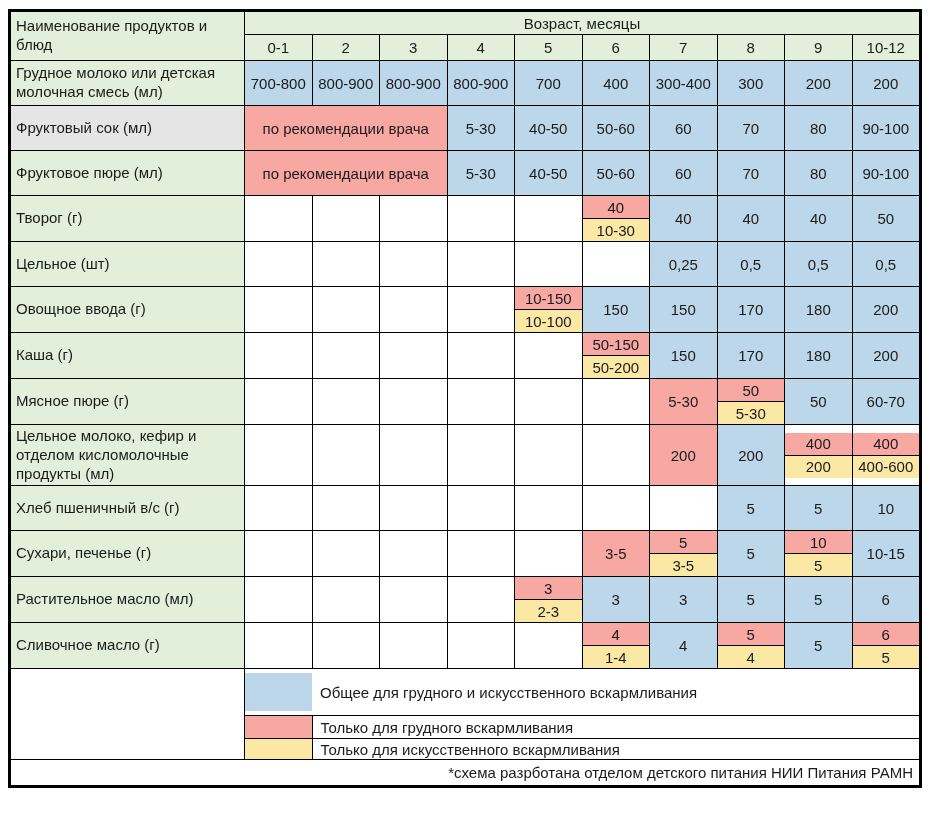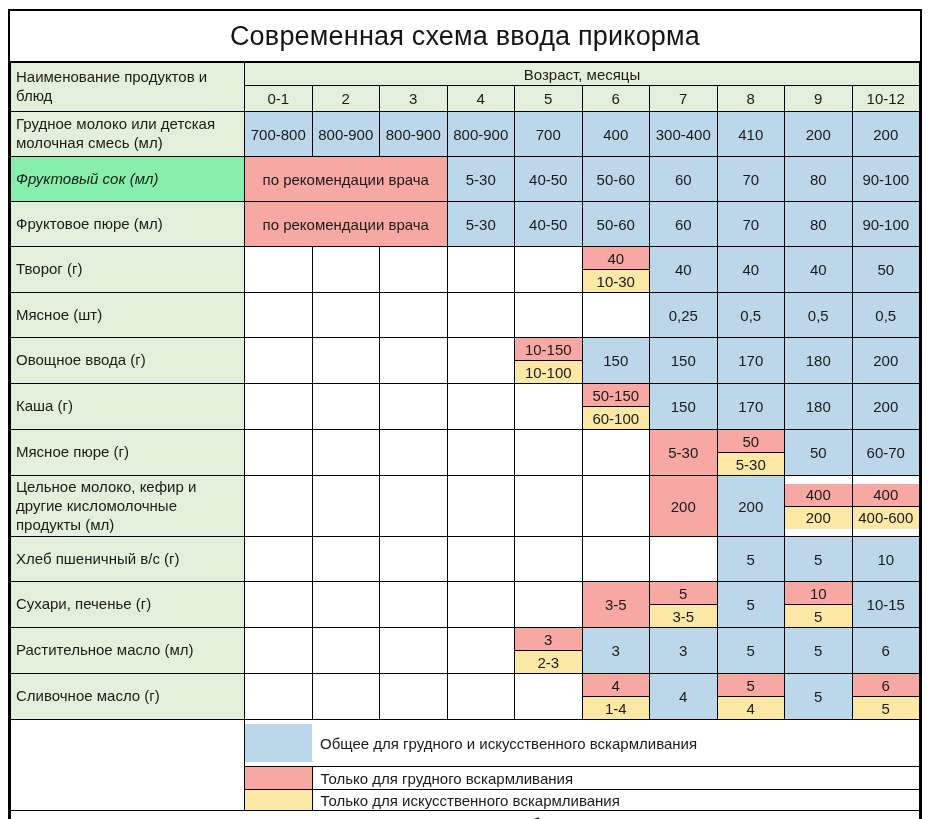--- a/index.html
+++ b/index.html
@@ -35,21 +35,20 @@
   td.lg-text { text-align:left; padding-left:8px; font-size:15px; }
   td.no-vert-l { border-left-style:hidden; }
   .sw-inset { height:38px; width:100%; }
   tr.footnote-row { height:26px; }
   td.footnote { text-align:right; padding-right:6px; font-size:15px; }
 </style>
 </head>
 <body>
 
 <div class="sheet">
-  <div class="title-bar">Современная схема ввода прикорма</div>
   <table>
     <colgroup>
       <col style="width:234px">
       <col>
         <col>
         <col>
         <col>
         <col>
         <col>
         <col>
@@ -78,26 +77,26 @@
     <tbody class="data" id="body-rows">
         <tr>
           <td class="lbl" style="background: rgb(226, 239, 218);">Грудное молоко или детская молочная смесь (мл)</td>
           <td style="background: rgb(188, 214, 234);">700-800</td>
           <td style="background: rgb(188, 214, 234);">800-900</td>
           <td style="background: rgb(188, 214, 234);">800-900</td>
           <td style="background: rgb(188, 214, 234);">800-900</td>
           <td style="background: rgb(188, 214, 234); text-align: center;">700</td>
           <td style="background: rgb(188, 214, 234);">400</td>
           <td style="background: rgb(188, 214, 234);">300-400</td>
-          <td style="background: rgb(188, 214, 234);">410</td>
-          <td style="background: rgb(188, 214, 234);">200</td>
-          <td style="background: rgb(188, 214, 234);">200</td>
-        </tr>
-        <tr>
-          <td class="lbl" style="background: #86efac; font-style: italic;">Фруктовый сок (мл)</td>
+          <td style="background: rgb(188, 214, 234);">300</td>
+          <td style="background: rgb(188, 214, 234);">200</td>
+          <td style="background: rgb(188, 214, 234);">200</td>
+        </tr>
+        <tr>
+          <td class="lbl" style="background: #e5e5e5;">Фруктовый сок (мл)</td>
           <td colspan="3" style="background: rgb(248, 168, 162);">по рекомендации врача</td>
           <td style="background: rgb(188, 214, 234);">5-30</td>
           <td style="background: rgb(188, 214, 234);">40-50</td>
           <td style="background: rgb(188, 214, 234);">50-60</td>
           <td style="background: rgb(188, 214, 234);">60</td>
           <td style="background: rgb(188, 214, 234);">70</td>
           <td style="background: rgb(188, 214, 234);">80</td>
           <td style="background: rgb(188, 214, 234);">90-100</td>
         </tr>
         <tr>
@@ -123,21 +122,21 @@
               <div style="background: rgb(248, 168, 162);">40</div>
               <div style="background: rgb(250, 232, 164);">10-30</div>
             </div>
           </td>
           <td style="background: rgb(188, 214, 234);">40</td>
           <td style="background: rgb(188, 214, 234);">40</td>
           <td style="background: rgb(188, 214, 234);">40</td>
           <td style="background: rgb(188, 214, 234);">50</td>
         </tr>
         <tr>
-          <td class="lbl" style="background: rgb(226, 239, 218);">Мясное (шт)</td>
+          <td class="lbl" style="background: rgb(226, 239, 218);">Цельное (шт)</td>
           <td></td>
           <td></td>
           <td></td>
           <td></td>
           <td></td>
           <td></td>
           <td style="background: rgb(188, 214, 234);">0,25</td>
           <td style="background: rgb(188, 214, 234);">0,5</td>
           <td style="background: rgb(188, 214, 234);">0,5</td>
           <td style="background: rgb(188, 214, 234);">0,5</td>
@@ -163,21 +162,21 @@
         <tr>
           <td class="lbl" style="background: rgb(226, 239, 218);">Каша (г)</td>
           <td></td>
           <td></td>
           <td></td>
           <td></td>
           <td></td>
           <td>
             <div class="split">
               <div style="background: rgb(248, 168, 162);">50-150</div>
-              <div style="background: rgb(250, 232, 164);">60-100</div>
+              <div style="background: rgb(250, 232, 164);">50-200</div>
             </div>
           </td>
           <td style="background: rgb(188, 214, 234);">150</td>
           <td style="background: rgb(188, 214, 234);">170</td>
           <td style="background: rgb(188, 214, 234);">180</td>
           <td style="background: rgb(188, 214, 234);">200</td>
         </tr>
         <tr>
           <td class="lbl" style="background: rgb(226, 239, 218);">Мясное пюре (г)</td>
           <td></td>
@@ -190,21 +189,21 @@
           <td>
             <div class="split">
               <div style="background: rgb(248, 168, 162);">50</div>
               <div style="background: rgb(250, 232, 164);">5-30</div>
             </div>
           </td>
           <td style="background: rgb(188, 214, 234);">50</td>
           <td style="background: rgb(188, 214, 234);">60-70</td>
         </tr>
         <tr>
-          <td class="lbl" style="background: rgb(226, 239, 218);">Цельное молоко, кефир и другие кисломолочные продукты (мл)</td>
+          <td class="lbl" style="background: rgb(226, 239, 218);">Цельное молоко, кефир и отделом кисломолочные продукты (мл)</td>
           <td></td>
           <td></td>
           <td></td>
           <td></td>
           <td></td>
           <td></td>
           <td style="background: rgb(248, 168, 162);">200</td>
           <td style="background: rgb(188, 214, 234);">200</td>
           <td>
             <div class="split">

